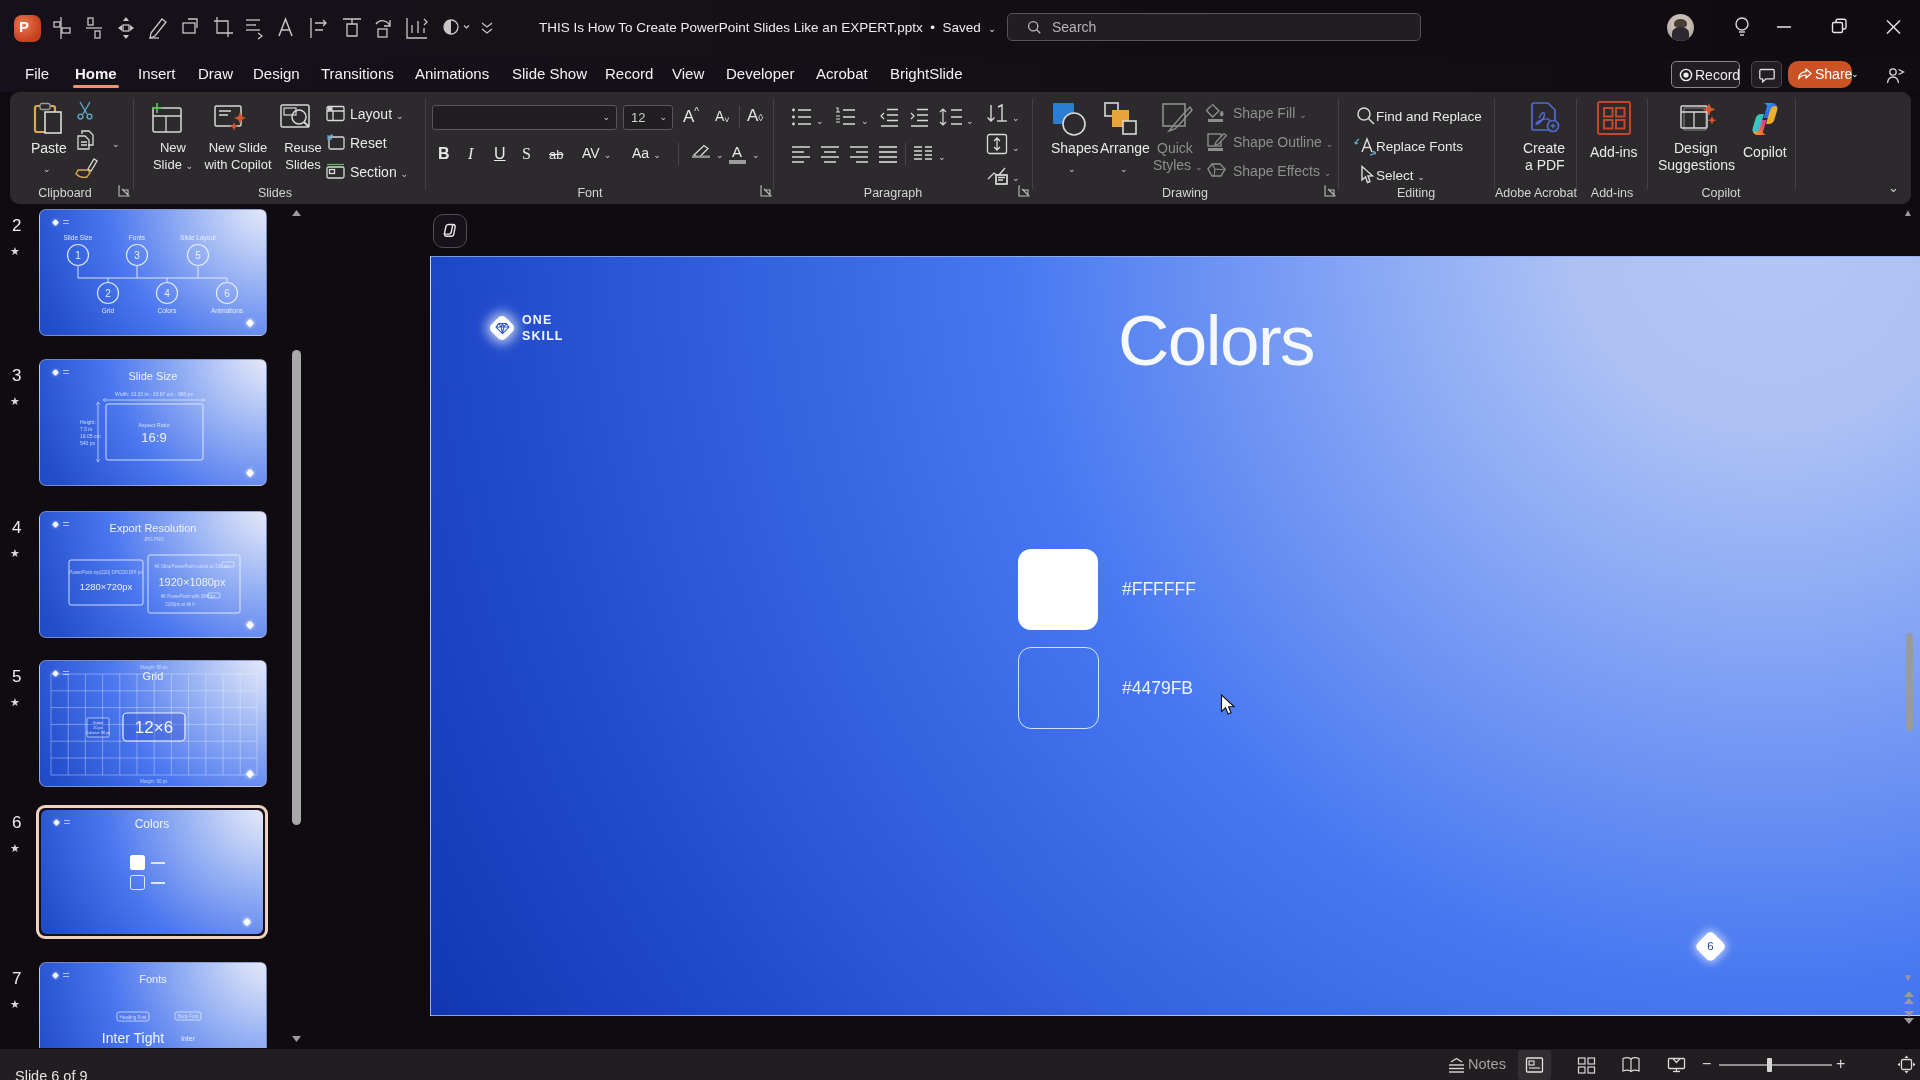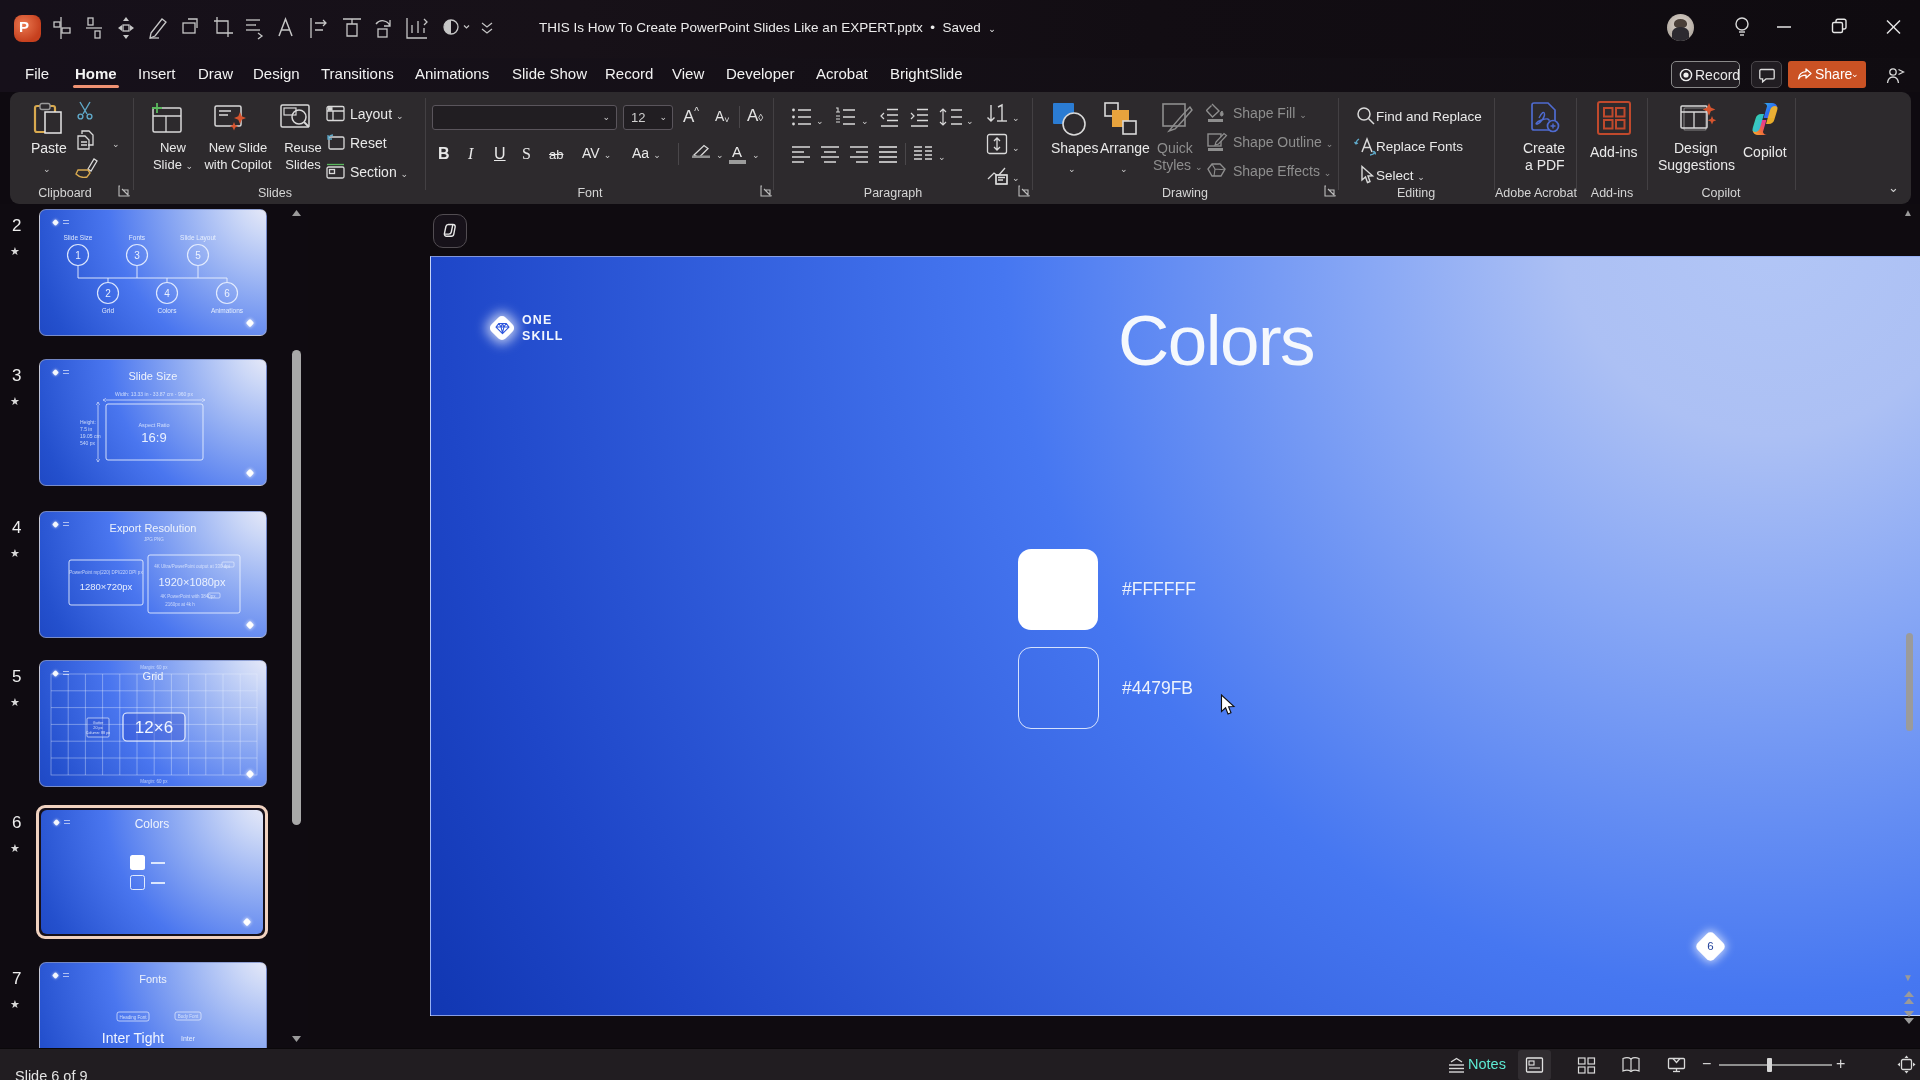--- a/index.html
+++ b/index.html
@@ -97,20 +97,27 @@
           <circle cx="9" cy="12" r="7"></circle>
           <path d="M9 5 a7 7 0 0 0 0 14 z" fill="#c6c6c6" stroke="none"></path>
           <path d="M22 10.5 l2.5 2.5 2.5 -2.5" stroke-width="1.2"></path>
         </g>
       <g transform="translate(428,0)">
           <path d="M2 8 l5 4 5 -4" stroke-width="1.2"></path>
           <path d="M2 14 l5 4 5 -4" stroke-width="1.2"></path>
         </g>
     </svg>
     <div class="t" style="left:523px;top:20px;color:#ececec;font-size:13.5px;margin-left:16px;">THIS Is How To Create PowerPoint Slides Like an EXPERT.pptx&nbsp; •&nbsp; Saved&nbsp; <span style="font-size:9px;">⌄</span></div>
+    <div class="abs" style="left:1007px;top:13px;width:414px;height:28px;background:#211d22;border:1px solid #56515a;border-radius:5px;">
+      <svg width="15" height="15" style="position:absolute;left:19px;top:6px" viewBox="0 0 15 15">
+          <circle cx="6.2" cy="6.2" r="4.6" fill="none" stroke="#b9b9b9" stroke-width="1.3"></circle>
+          <line x1="9.8" y1="9.8" x2="13.2" y2="13.2" stroke="#b9b9b9" stroke-width="1.3"></line>
+        </svg>
+      <div class="t" style="left:44px;top:5px;color:#b5b5b5;font-size:14px;">Search</div>
+    </div>
     <div class="abs" style="left:1667px;top:14px;width:27px;height:27px;border-radius:50%;background:radial-gradient(circle at 50% 40%,#ded6cf 0%,#c4bbb2 45%,#9a948c 100%);overflow:hidden;">
       <div class="abs" style="left:7px;top:5px;width:13px;height:9px;border-radius:50% 50% 40% 40%;background:#4a3f38;"></div>
       <div class="abs" style="left:5px;top:13px;width:17px;height:14px;border-radius:45% 45% 0 0;background:#2c2a30;"></div>
     </div>
     <svg class="abs" style="left:1732px;top:15px" width="20" height="26" viewBox="0 0 20 26">
         <circle cx="10" cy="9" r="6" fill="none" stroke="#d9d9d9" stroke-width="1.4"></circle>
         <line x1="7" y1="17" x2="13" y2="17" stroke="#d9d9d9" stroke-width="1.4"></line>
         <line x1="8" y1="20" x2="12" y2="20" stroke="#d9d9d9" stroke-width="1.4"></line>
       </svg>
     <svg class="abs" style="left:1776px;top:14px" width="16" height="26" viewBox="0 0 16 26">
@@ -147,21 +154,21 @@
           <circle cx="7" cy="7" r="5.6" fill="none" stroke="#efefef" stroke-width="1.4"></circle>
           <circle cx="7" cy="7" r="2.6" fill="#efefef"></circle>
         </svg>
       <div class="t" style="left:23px;top:5px;font-size:14px;">Record</div>
     </div>
     <div class="abs" style="left:1751px;top:3px;width:31px;height:27px;border:1px solid #4c484c;border-radius:5px;background:#211d22;">
       <svg width="16" height="15" style="position:absolute;left:7px;top:6px" viewBox="0 0 16 15">
           <path d="M2 1.5 h12 a1.2 1.2 0 0 1 1.2 1.2 v7 a1.2 1.2 0 0 1 -1.2 1.2 h-7 l-3.4 3 v-3 h-1.6 a1.2 1.2 0 0 1 -1.2 -1.2 v-7 a1.2 1.2 0 0 1 1.2 -1.2 z" fill="none" stroke="#dcdcdc" stroke-width="1.3"></path>
         </svg>
     </div>
-    <div class="abs" style="left:1788px;top:3px;width:78px;height:27px;border-radius:3px;background:#ca5224;padding-left:29px;">
+    <div class="abs" style="left:1788px;top:3px;width:64px;height:27px;border-radius:10px;background:#ca5224;padding-left:29px;">
       <svg width="16" height="16" style="position:absolute;left:9px;top:6px" viewBox="0 0 16 16">
           <path d="M9 2 l5 4.5 -5 4.5 v-2.8 c-4 0-6 1.4-7.5 3.6 0.4-4 2.5-6.8 7.5-7.1 z" fill="none" stroke="#fff" stroke-width="1.3" stroke-linejoin="round"></path>
         </svg>
       <div class="t" style="left:27px;top:5px;font-size:14px;color:#fff;">Share</div>
       <div class="abs" style="left:63px;top:8px;color:#fff;font-size:9px;">⌄</div>
     </div>
     <svg class="abs" style="left:1884px;top:7px" width="22" height="22" viewBox="0 0 22 22">
         <circle cx="9" cy="7" r="3.2" fill="none" stroke="#d9d9d9" stroke-width="1.3"></circle>
         <path d="M3.5 18 c0.5-4 2.5-6 5.5-6 s5 2 5.5 6" fill="none" stroke="#d9d9d9" stroke-width="1.3"></path>
         <path d="M14.5 4.5 l5 2.5 -5 2.5" fill="none" stroke="#d9d9d9" stroke-width="1.3"></path>
@@ -647,21 +654,21 @@
   </div>
 
   <div id="statusbar">
     <div class="t" style="left:15px;top:19px;font-size:14.5px;color:#e3e3e3;">Slide 6 of 9</div>
     <svg class="abs" style="left:1447px;top:7px" width="19" height="18" viewBox="0 0 19 18">
         <path d="M4 6 L9.5 2.5 L15 6" fill="none" stroke="#d9d9d9" stroke-width="1.4"></path>
         <line x1="2" y1="9" x2="17" y2="9" stroke="#d9d9d9" stroke-width="1.4"></line>
         <line x1="2" y1="12.5" x2="17" y2="12.5" stroke="#d9d9d9" stroke-width="1.4"></line>
         <line x1="2" y1="16" x2="17" y2="16" stroke="#d9d9d9" stroke-width="1.4"></line>
       </svg>
-    <div class="t" style="left:1468px;top:7px;font-size:14.5px;color:#5eead4;">Notes</div>
+    <div class="t" style="left:1468px;top:7px;font-size:14.5px;color:#a3a3a3;">Notes</div>
     <div class="abs" style="left:1518px;top:1px;width:33px;height:30px;background:#312d31;border-radius:3px;"></div>
     <svg class="abs" style="left:1525px;top:7px" width="19" height="18" viewBox="0 0 19 18">
         <rect x="1.5" y="2" width="16" height="14" rx="1" fill="none" stroke="#e2e2e2" stroke-width="1.3"></rect>
         <rect x="4" y="5" width="5" height="4" fill="none" stroke="#e2e2e2" stroke-width="1.1"></rect>
         <line x1="4" y1="12" x2="15" y2="12" stroke="#e2e2e2" stroke-width="1.1"></line>
       </svg>
     <svg class="abs" style="left:1577px;top:7px" width="19" height="18" viewBox="0 0 19 18">
         <rect x="1.5" y="2" width="6.5" height="6" fill="none" stroke="#d9d9d9" stroke-width="1.2"></rect>
         <rect x="11" y="2" width="6.5" height="6" fill="none" stroke="#d9d9d9" stroke-width="1.2"></rect>
         <rect x="1.5" y="11" width="6.5" height="6" fill="none" stroke="#d9d9d9" stroke-width="1.2"></rect>

